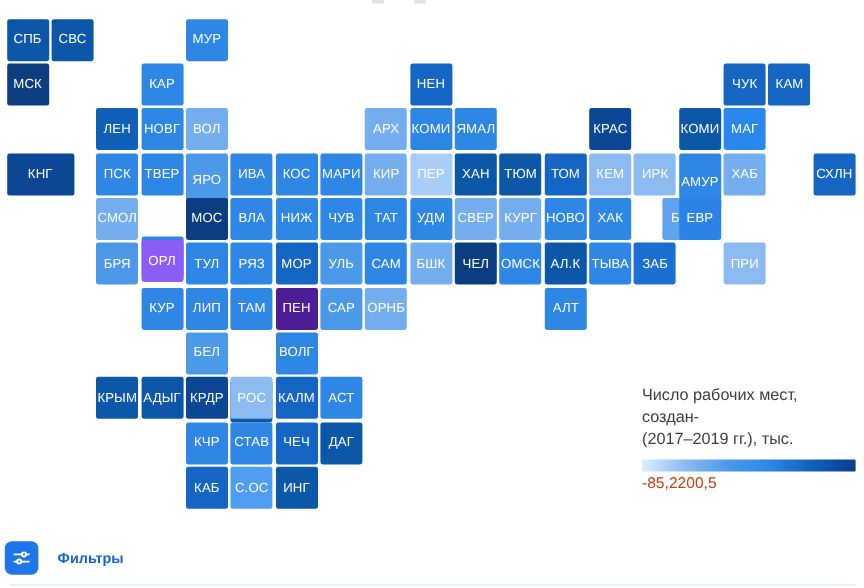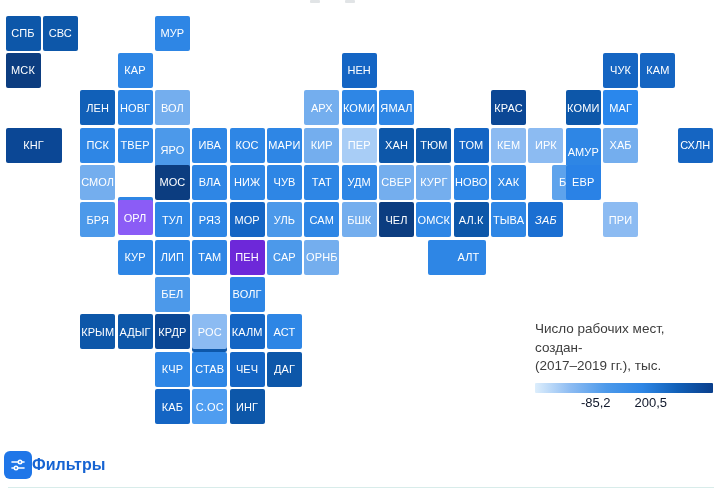--- a/index.html
+++ b/index.html
@@ -18,30 +18,30 @@
   }
   .tile span{white-space:nowrap;}
 
   
   .artifact{position:absolute;height:3px;background:#c9cdd1;opacity:.55;border-radius:1px;}
 
   
   .legend{position:absolute;left:535px;top:320px;width:178px;}
   .legend-title{color:#3d3d3d;font-size:13.5px;line-height:18.5px;}
   .legend-bar{margin-top:7px;width:178px;height:10px;border-radius:1px;}
-  .legend-labels{display:flex;justify-content:center;margin-top:2px;
-    color:#0f172a;font-size:13px;gap:24px;}
+  .legend-labels{display:flex;justify-content:flex-start;margin-top:2px;
+    color:#c2410c;font-size:13px;}
 
   
   .filters{position:absolute;left:4px;top:451px;display:flex;align-items:center;cursor:pointer;}
   .filters-btn{
     width:28px;height:28px;border-radius:6px;background:#1f76e8;
     display:flex;align-items:center;justify-content:center;border:none;padding:0;cursor:pointer;
   }
-  .filters-label{margin-left:0;color:#1563d2;font-weight:bold;font-size:16px;}
+  .filters-label{margin-left:16px;color:#1563d2;font-weight:bold;font-size:12px;}
 
   .bottom-divider{position:absolute;left:8px;top:487px;width:706px;height:0;
     border-top:1px solid #d8ecea;}
 </style>
 </head>
 <body>
 
 <div class="screen">
 
   <div class="artifact" style="left:310px;top:0;width:10px;"></div>
@@ -221,45 +221,45 @@
       </div>
       <div class="tile" style="left: 416.35px; top: 202.25px; width: 35px; height: 35px; background: rgb(46, 134, 229);">
         <span>ОМСК</span>
       </div>
       <div class="tile" style="left: 453.7px; top: 202.25px; width: 35px; height: 35px; background: rgb(13, 87, 169);">
         <span>АЛ.К</span>
       </div>
       <div class="tile" style="left: 491.05px; top: 202.25px; width: 35px; height: 35px; background: rgb(46, 134, 229);">
         <span>ТЫВА</span>
       </div>
-      <div class="tile" style="left: 528.4px; top: 202.25px; width: 35px; height: 35px; background: rgb(27, 111, 210); font-style: italic;">
+      <div class="tile" style="left: 528.4px; top: 202.25px; width: 35px; height: 35px; background: rgb(27, 111, 210);">
         <span>ЗАБ</span>
       </div>
       <div class="tile" style="left: 603.1px; top: 202.25px; width: 35px; height: 35px; background: rgb(140, 187, 242);">
         <span>ПРИ</span>
       </div>
       <div class="tile" style="left: 117.55px; top: 239.6px; width: 35px; height: 35px; background: rgb(46, 134, 229);">
         <span>КУР</span>
       </div>
       <div class="tile" style="left: 154.9px; top: 239.6px; width: 35px; height: 35px; background: rgb(46, 134, 229);">
         <span>ЛИП</span>
       </div>
       <div class="tile" style="left: 192.25px; top: 239.6px; width: 35px; height: 35px; background: rgb(46, 134, 229);">
         <span>ТАМ</span>
       </div>
-      <div class="tile" style="left: 229.6px; top: 239.6px; width: 35px; height: 35px; background: #6d28d9;">
+      <div class="tile" style="left: 229.6px; top: 239.6px; width: 35px; height: 35px; background: #4c1d95;">
         <span>ПЕН</span>
       </div>
       <div class="tile" style="left: 266.95px; top: 239.6px; width: 35px; height: 35px; background: rgb(76, 153, 234);">
         <span>САР</span>
       </div>
       <div class="tile" style="left: 304.3px; top: 239.6px; width: 35px; height: 35px; background: rgb(116, 174, 238);">
         <span>ОРНБ</span>
       </div>
-      <div class="tile" style="left: 428px; top: 239.6px; width: 35px; height: 35px; background: rgb(46, 134, 229); padding-left: 23px;">
+      <div class="tile" style="left: 454px; top: 239.6px; width: 35px; height: 35px; background: rgb(46, 134, 229);">
         <span>АЛТ</span>
       </div>
       <div class="tile" style="left: 154.9px; top: 276.95px; width: 35px; height: 35px; background: rgb(76, 153, 234);">
         <span>БЕЛ</span>
       </div>
       <div class="tile" style="left: 192.25px; top: 276.95px; width: 35px; height: 35px; background: rgb(13, 87, 169); margin-top: 40px;">
         <span>ВОР</span>
       </div>
       <div class="tile" style="left: 229.6px; top: 276.95px; width: 35px; height: 35px; background: rgb(46, 134, 229);">
         <span>ВОЛГ</span>

